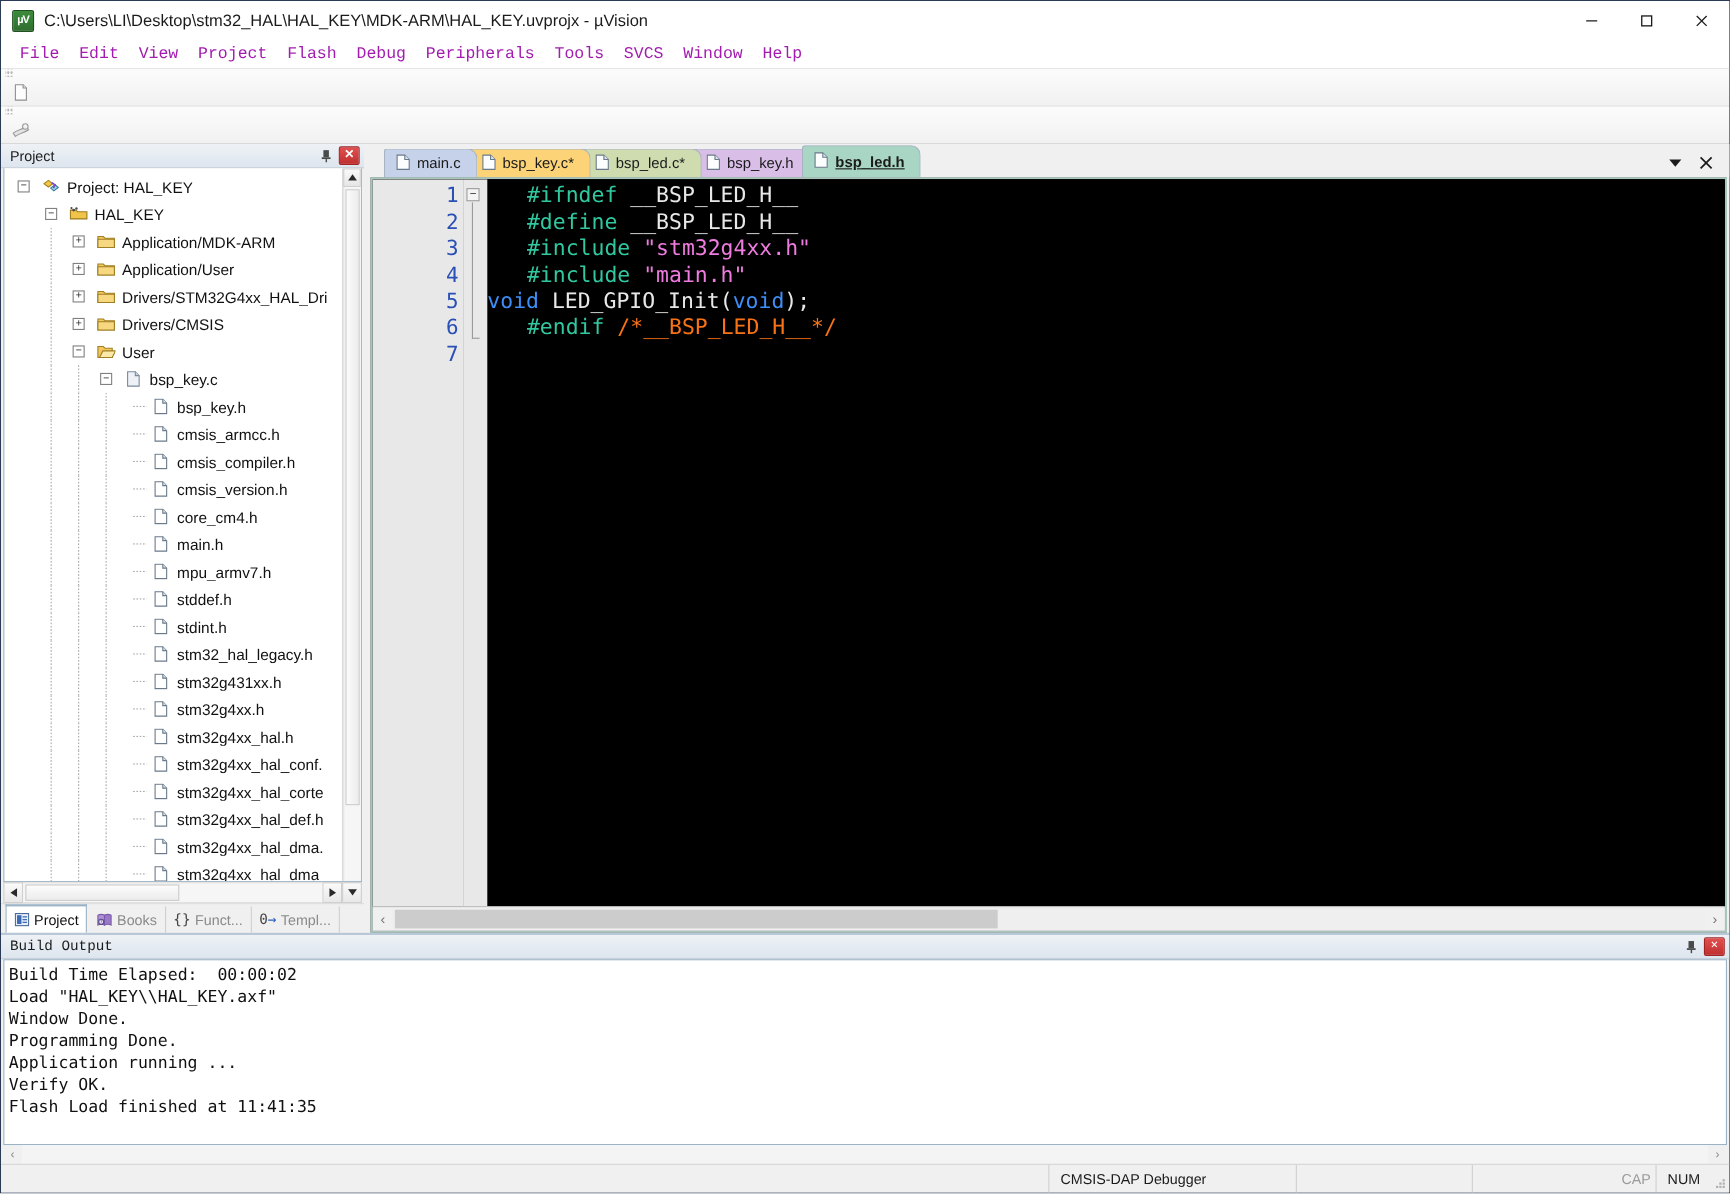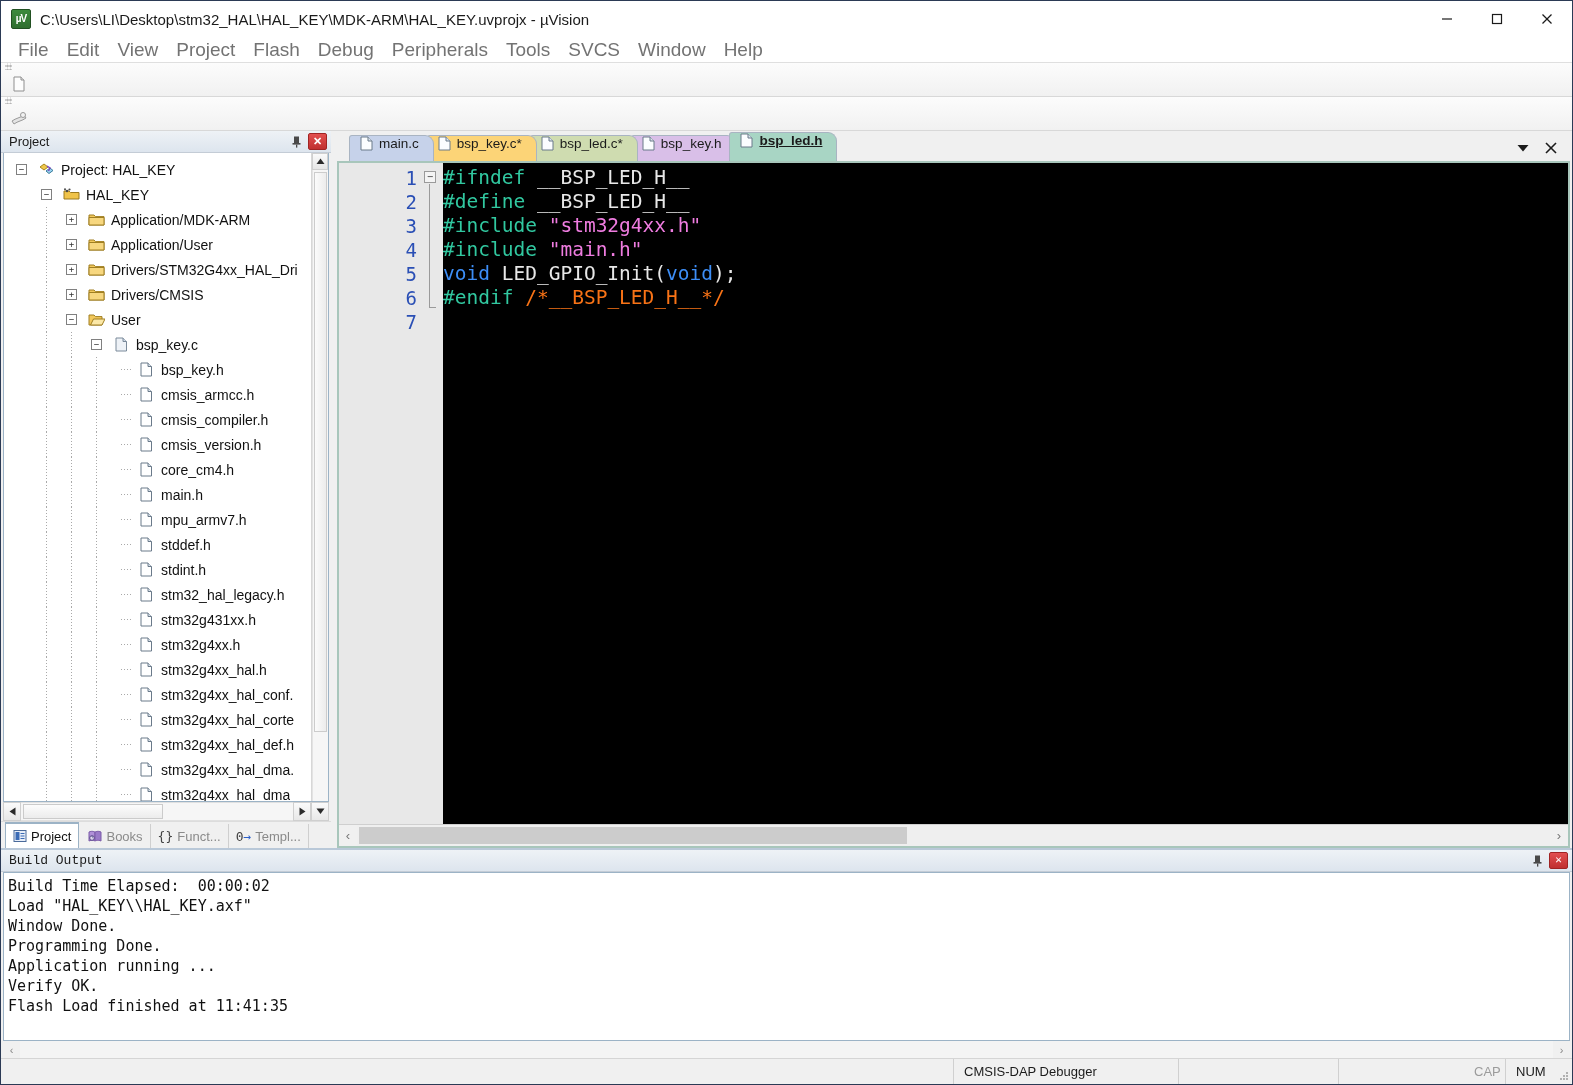--- a/index.html
+++ b/index.html
@@ -53,23 +53,24 @@
 
   
   .menubar {
     height: 26px; flex: 0 0 26px;
     display: flex; align-items: center;
     background: #ffffff;
     padding-left: 8px;
     border-bottom: 1px solid #dfdfdf;
   }
   .menu-item {
-    font-size: 19px; color: #737373;
+    font-size: 15px; color: #a21caf;
     padding: 3px 9px;
     white-space: nowrap;
+    font-family: Liberation Mono, monospace;
   }
 
   
   .toolbar {
     display: flex; align-items: flex-start;
     background: linear-gradient(#fcfcfc, #f1f1f1);
     border-bottom: 1px solid #d8d8d8;
     padding-left: 4px;
     flex-direction: column;
   }
@@ -280,21 +281,21 @@
   
   .ed-tabrow {
     height: 30px; flex: 0 0 30px;
     display: flex; align-items: flex-end;
     background: #f0f0f0;
     padding-left: 18px;
     position: relative;
   }
   .etab {
     height: 26px;
-    display: flex; align-items: flex-start; gap: 6px;
+    display: flex; align-items: center; gap: 6px;
     padding: 0 14px 0 10px;
     font-size: 13.5px;
     color: #1b1b1b;
     border-top-left-radius: 3px;
     border-top-right-radius: 9px;
     margin-right: -7px;
     position: relative;
     white-space: nowrap;
     border: 1px solid #a9b4c2;
     border-bottom: none;
@@ -352,21 +353,21 @@
     background: #000000;
     padding-top: 3px;
     font-family: "DejaVu Sans Mono", monospace;
     font-size: 19.5px;
     line-height: 24px;
     overflow: hidden;
     white-space: pre;
     min-width: 0;
   }
   .cl { height: 24px; }
-  .k-pre   { color: #31c8a0; }
+  .k-pre   { color: #31c8a0; margin-left: 36px; }
   .k-id    { color: #e8e8e8; }
   .k-str   { color: #ef7ce0; }
   .k-kw    { color: #3d8ef7; }
   .k-cmt   { color: #f97316; }
   .k-pun   { color: #e8e8e8; }
 
   .ed-hscroll {
     height: 22px; flex: 0 0 22px;
     display: flex; align-items: stretch;
     background: #f0f0f0;

